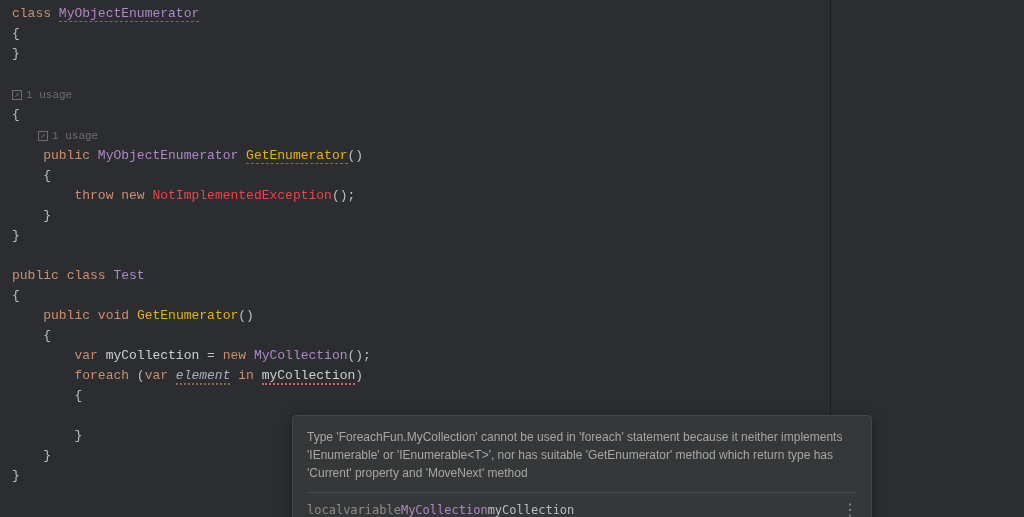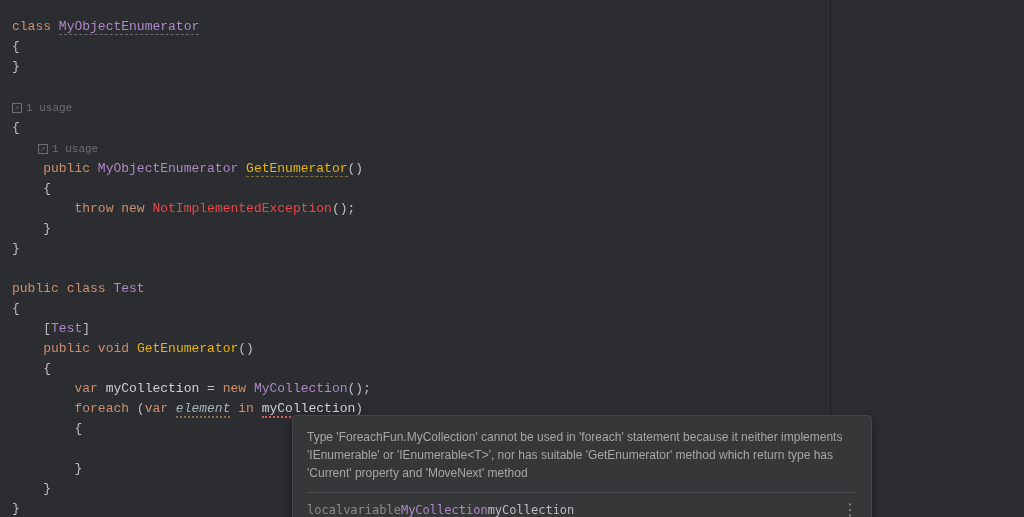--- a/index.html
+++ b/index.html
@@ -11,21 +11,21 @@
       background: #2b2d30;
       font-family: 'Consolas', 'Courier New', monospace;
       font-size: 13px;
       color: #bcbec4;
       width: 1024px;
       height: 517px;
       overflow: hidden;
       position: relative;
     }
     .editor {
-      padding: 17px 12px;
+      padding: 4px 12px;
       line-height: 20px;
       width: 830px;
       height: 517px;
       overflow: hidden;
     }
     .right-panel {
       position: absolute;
       top: 0;
       right: 0;
       width: 194px;
@@ -134,21 +134,20 @@
   <div class="line"><span class="white">{</span></div>
   <div class="line usage-hint indent"><span class="usage-icon">↗</span><span>1 usage</span></div>
   <div class="line">    <span class="kw">public</span> <span class="type">MyObjectEnumerator</span> <span class="method warn-underline">GetEnumerator</span><span class="white">()</span></div>
   <div class="line">    <span class="white">{</span></div>
   <div class="line">        <span class="kw">throw</span> <span class="kw">new</span> <span class="method-i">NotImplementedException</span><span class="white">();</span></div>
   <div class="line">    <span class="white">}</span></div>
   <div class="line"><span class="white">}</span></div>
   <div class="line"></div>
   <div class="line"><span class="kw">public</span> <span class="kw">class</span> <span class="type">Test</span></div>
   <div class="line"><span class="white">{</span></div>
-  <div class="line">    <span class="white">[</span><span class="type">Test</span><span class="white">]</span></div>
   <div class="line">    <span class="kw">public</span> <span class="kw">void</span> <span class="method">GetEnumerator</span><span class="white">()</span></div>
   <div class="line">    <span class="white">{</span></div>
   <div class="line">        <span class="kw">var</span> <span class="var-ref">myCollection</span><span class="white"> = </span><span class="kw">new</span> <span class="type">MyCollection</span><span class="white">();</span></div>
   <div class="line">        <span class="kw">foreach</span><span class="white"> (</span><span class="kw">var</span> <span class="var warn-underline2">element</span> <span class="kw">in</span> <span class="var-ref error-underline">myCollection</span><span class="white">)</span></div>
   <div class="line">        <span class="white">{</span></div>
   <div class="line">            </div>
   <div class="line">        <span class="white">}</span></div>
   <div class="line">    <span class="white">}</span></div>
   <div class="line"><span class="white">}</span></div>
 </div>

